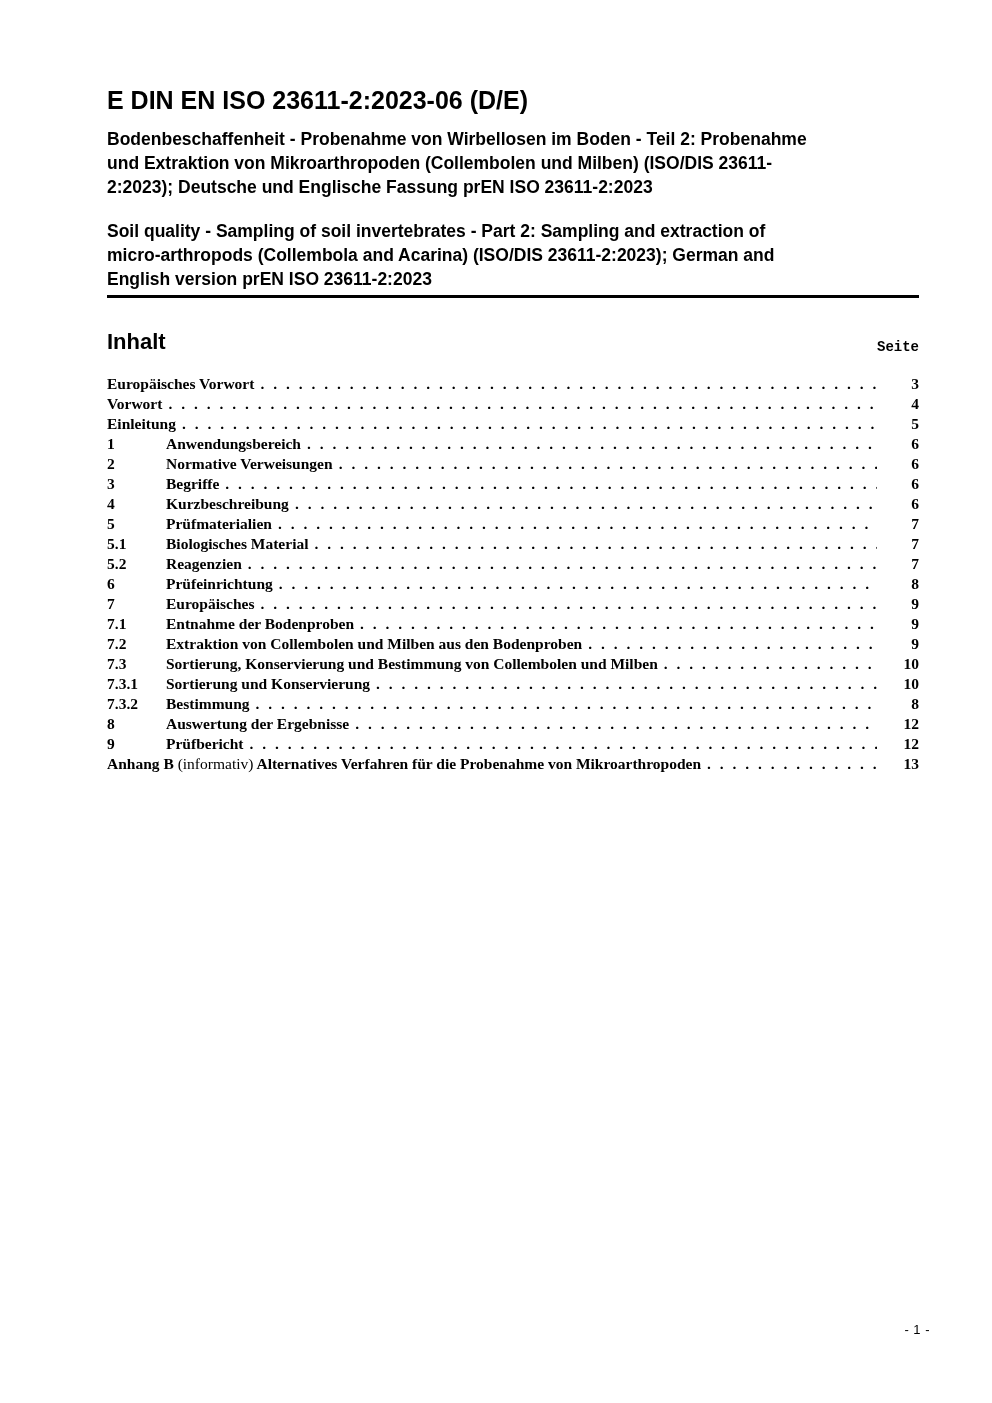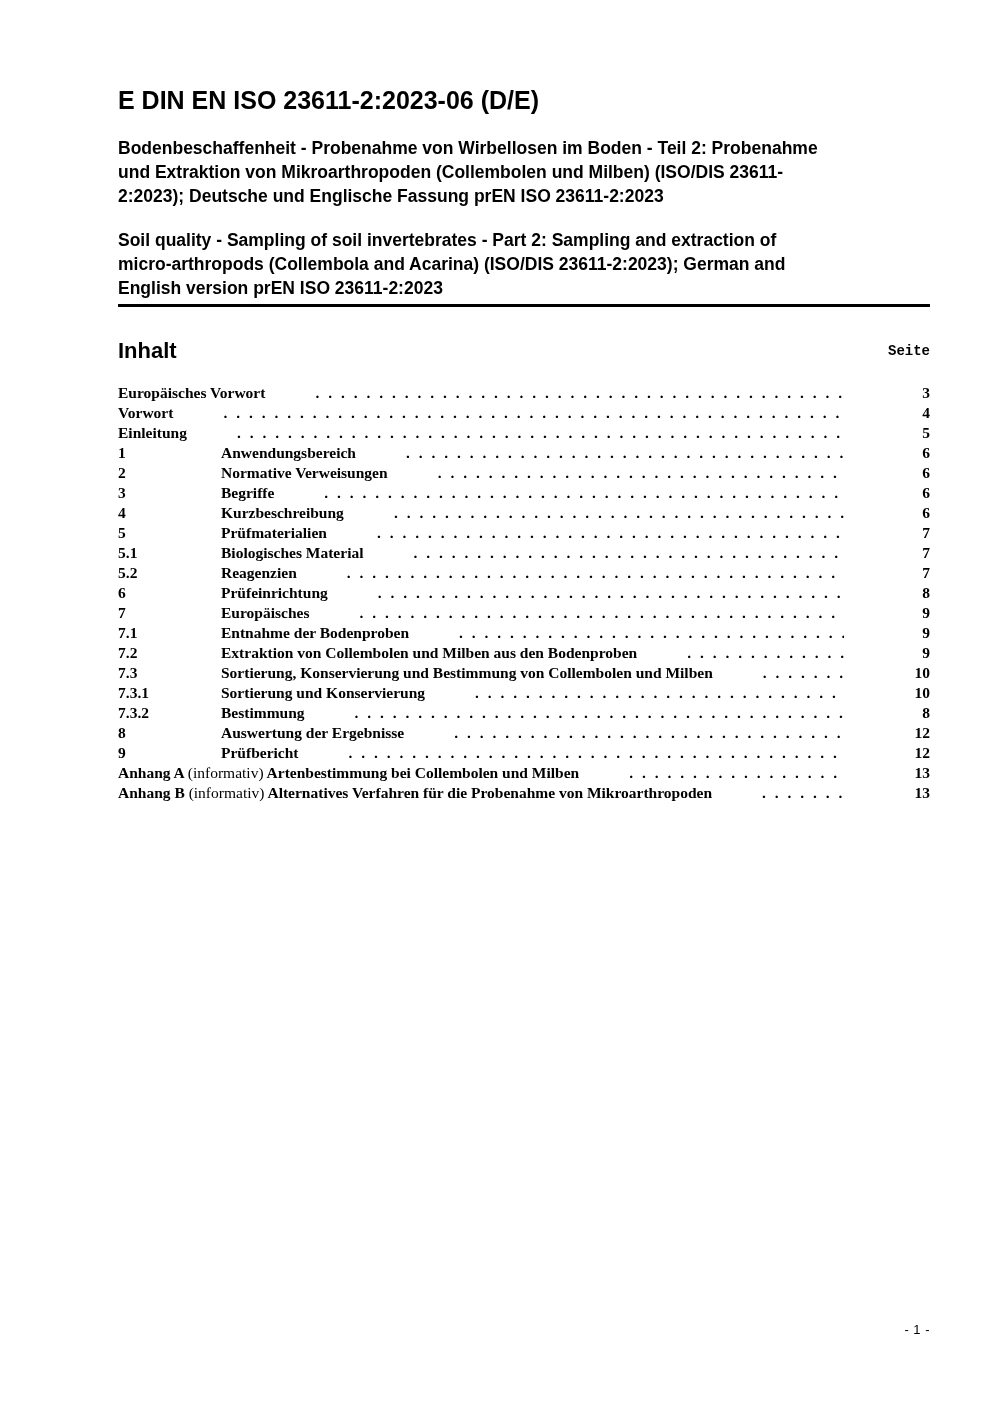--- a/index.html
+++ b/index.html
@@ -3,55 +3,55 @@
 <meta charset="utf-8">
 <style>
   html, body { margin: 0; padding: 0; }
   body {
     width: 992px; height: 1403px;
     background: #ffffff; color: #000000;
     font-family: "Liberation Sans", sans-serif;
     position: relative; overflow: hidden;
   }
   .sheet {
-    position: absolute; left: 118px; top: 0;
+    position: absolute; left: 107px; top: 0;
     width: 812px;
   }
   .doc-title {
     margin: 88px 0 0 0;
     font-size: 25px; font-weight: bold; line-height: 25px;
     letter-spacing: 0px;
   }
   .pubdate {
     margin-top: 10px;
     font-size: 15px; font-weight: bold; line-height: 15px;
   }
   .std-title {
     margin: 0; font-size: 17.5px; font-weight: bold;
     line-height: 24px; white-space: pre-line;
   }
-  .std-title.de { margin-top: 23px; }
+  .std-title.de { margin-top: 14px; }
   .std-title.en { margin-top: 20px; }
   .rule {
     margin-top: 4px; height: 3px; background: #000;
   }
   .toc-head {
     margin-top: 31px;
-    display: flex; justify-content: space-between; align-items: center;
+    display: flex; justify-content: space-between; align-items: flex-end;
   }
   .toc-heading { font-size: 22px; font-weight: bold; }
   .toc-page-label { font-size: 14px; font-weight: bold; font-family: Liberation Mono, monospace; }
   .toc-list {
     margin-top: 19px;
     font-family: "Liberation Serif", serif;
     font-weight: bold; font-size: 15.5px;
   }
   .toc-row {
     display: flex; align-items: center;
-    line-height: 20px; height: 20px; gap: 44px;
+    line-height: 20px; height: 20px;
   }
   .toc-num { flex: 0 0 59px; white-space: nowrap; }
   .toc-label { flex: 0 0 auto; white-space: nowrap; }
   .toc-label .infix { font-weight: normal; }
   .toc-leader {
     flex: 1 1 auto; overflow: hidden; white-space: nowrap;
     margin-left: 6px; margin-right: 10px;
     word-spacing: 5px;
   }
   .toc-leader::after {
@@ -191,26 +191,21 @@
         <span class="toc-leader"></span>
         <span class="toc-page">12</span>
       </div>
       <div class="toc-row">
         <span class="toc-num">9</span>
         <span class="toc-label">Prüfbericht</span>
         <span class="toc-leader"></span>
         <span class="toc-page">12</span>
       </div>
       <div class="toc-row">
-        <span class="toc-label"><span>Anhang A</span> <span class="infix">(informativ)</span> <span>Artenbestimmung bei Collembolen und Milben</span></span>
+        <span class="toc-label"><span>Anhang B</span> <span class="infix">(informativ)</span> <span>Alternatives Verfahren für die Probenahme von Mikroarthropoden</span></span>
         <span class="toc-leader"></span>
         <span class="toc-page">13</span>
       </div>
-      <div class="toc-row">
-        <span class="toc-label"><span>Anhang B</span> <span class="infix">(informativ)</span> <span>Alternatives Verfahren für die Probenahme von Mikroarthropoden</span></span>
-        <span class="toc-leader"></span>
-        <span class="toc-page">13</span>
-      </div>
     </div>
 
 </div>
 
 <div class="page-footer">- 1 -</div>
 
 </body></html>

